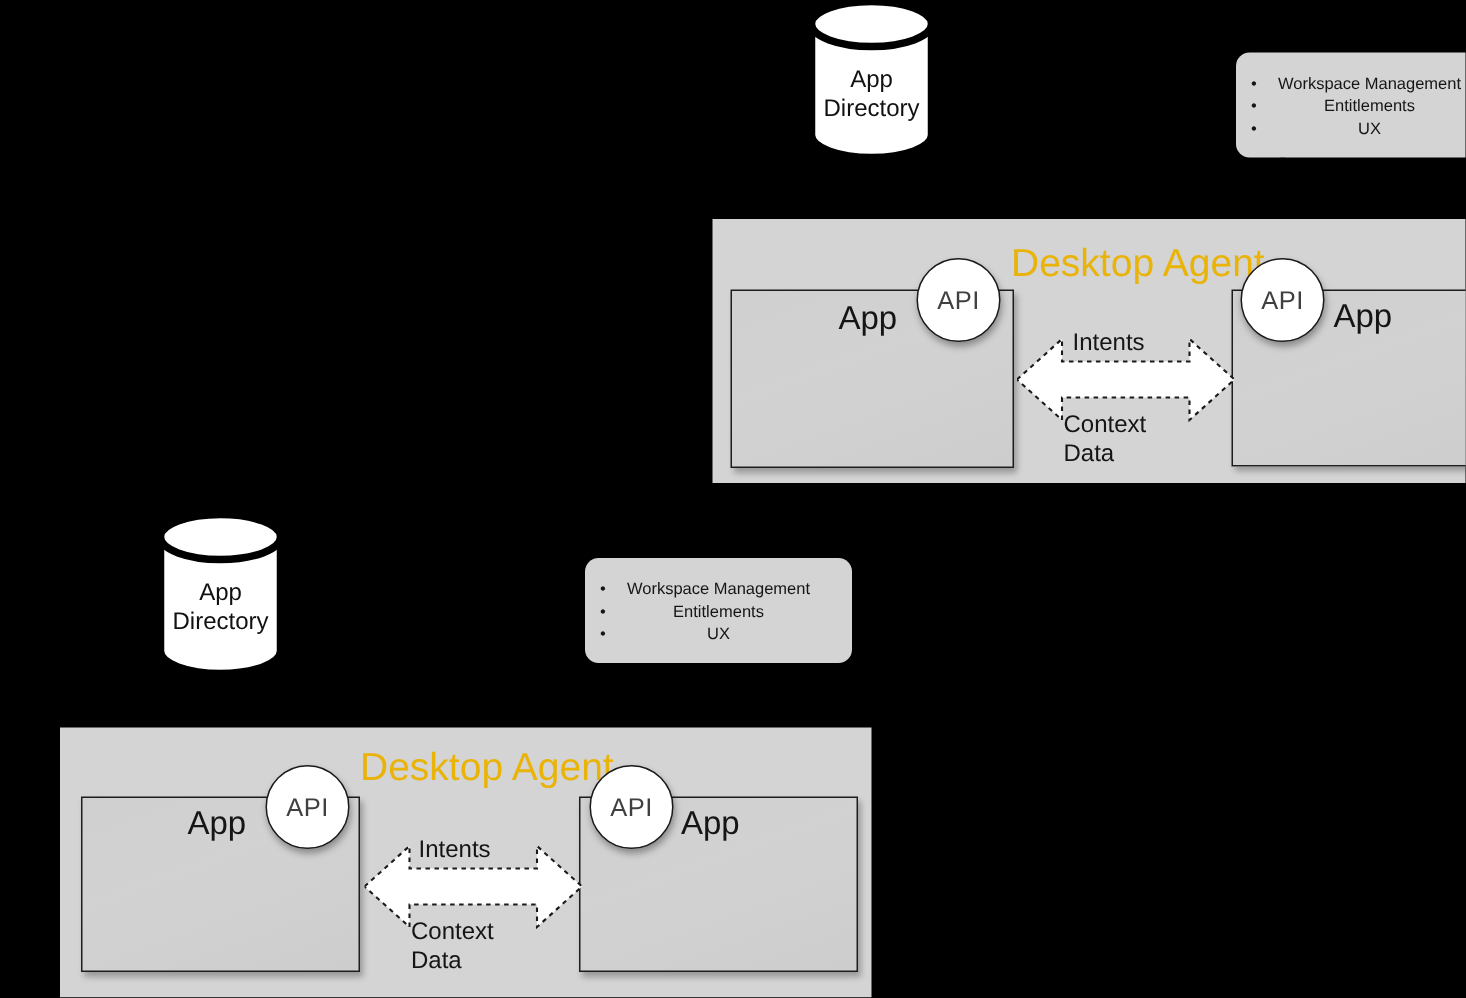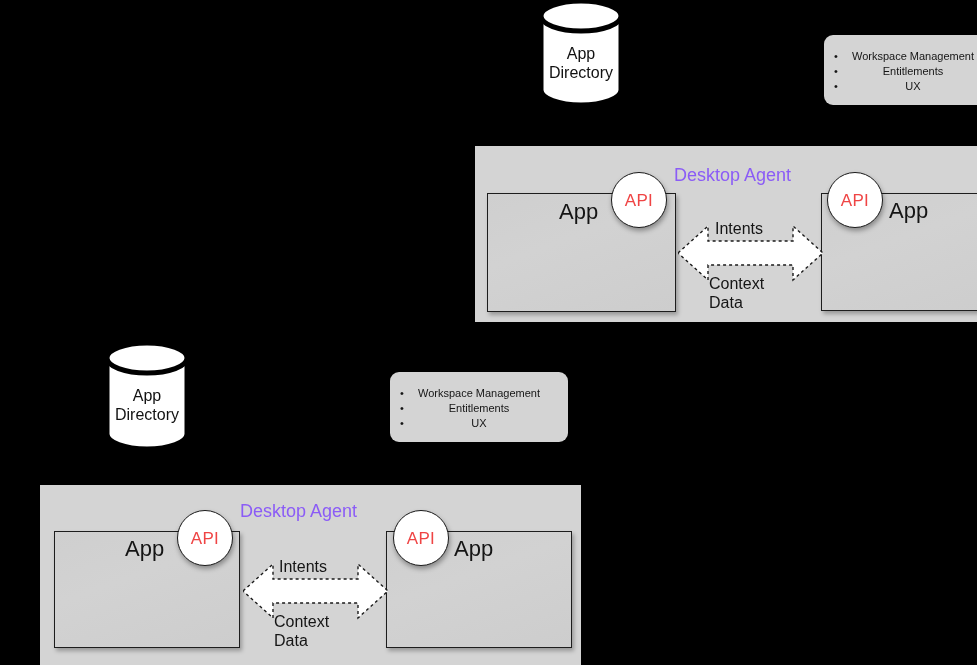--- a/index.html
+++ b/index.html
@@ -29,22 +29,22 @@
   }
 
   
   .agent-container {
     position: absolute;
     background: #d4d4d4;
     box-sizing: border-box;
   }
   .agent-title {
     position: absolute;
-    color: #8b5cf6;
-    font-size: 18px;
+    color: #eab308;
+    font-size: 26px;
     line-height: 26px;
     white-space: nowrap;
     letter-spacing: 0px;
   }
 
   
   .app-box {
     position: absolute;
     box-sizing: border-box;
     border: 1px solid #1d1d1d;
@@ -66,21 +66,21 @@
     background: #ffffff;
     border: 1.6px solid #1a1a1a;
     box-sizing: border-box;
     display: flex;
     align-items: center;
     justify-content: center;
     box-shadow: 1px 3px 5px rgba(0,0,0,0.35);
   }
   .api-circle span {
     font-size: 17px;
-    color: #ef4444;
+    color: #404040;
     line-height: 17px;
     letter-spacing: 0.3px;
   }
 
   
   .cylinder {
     position: absolute;
   }
   .cyl-label {
     position: absolute;

